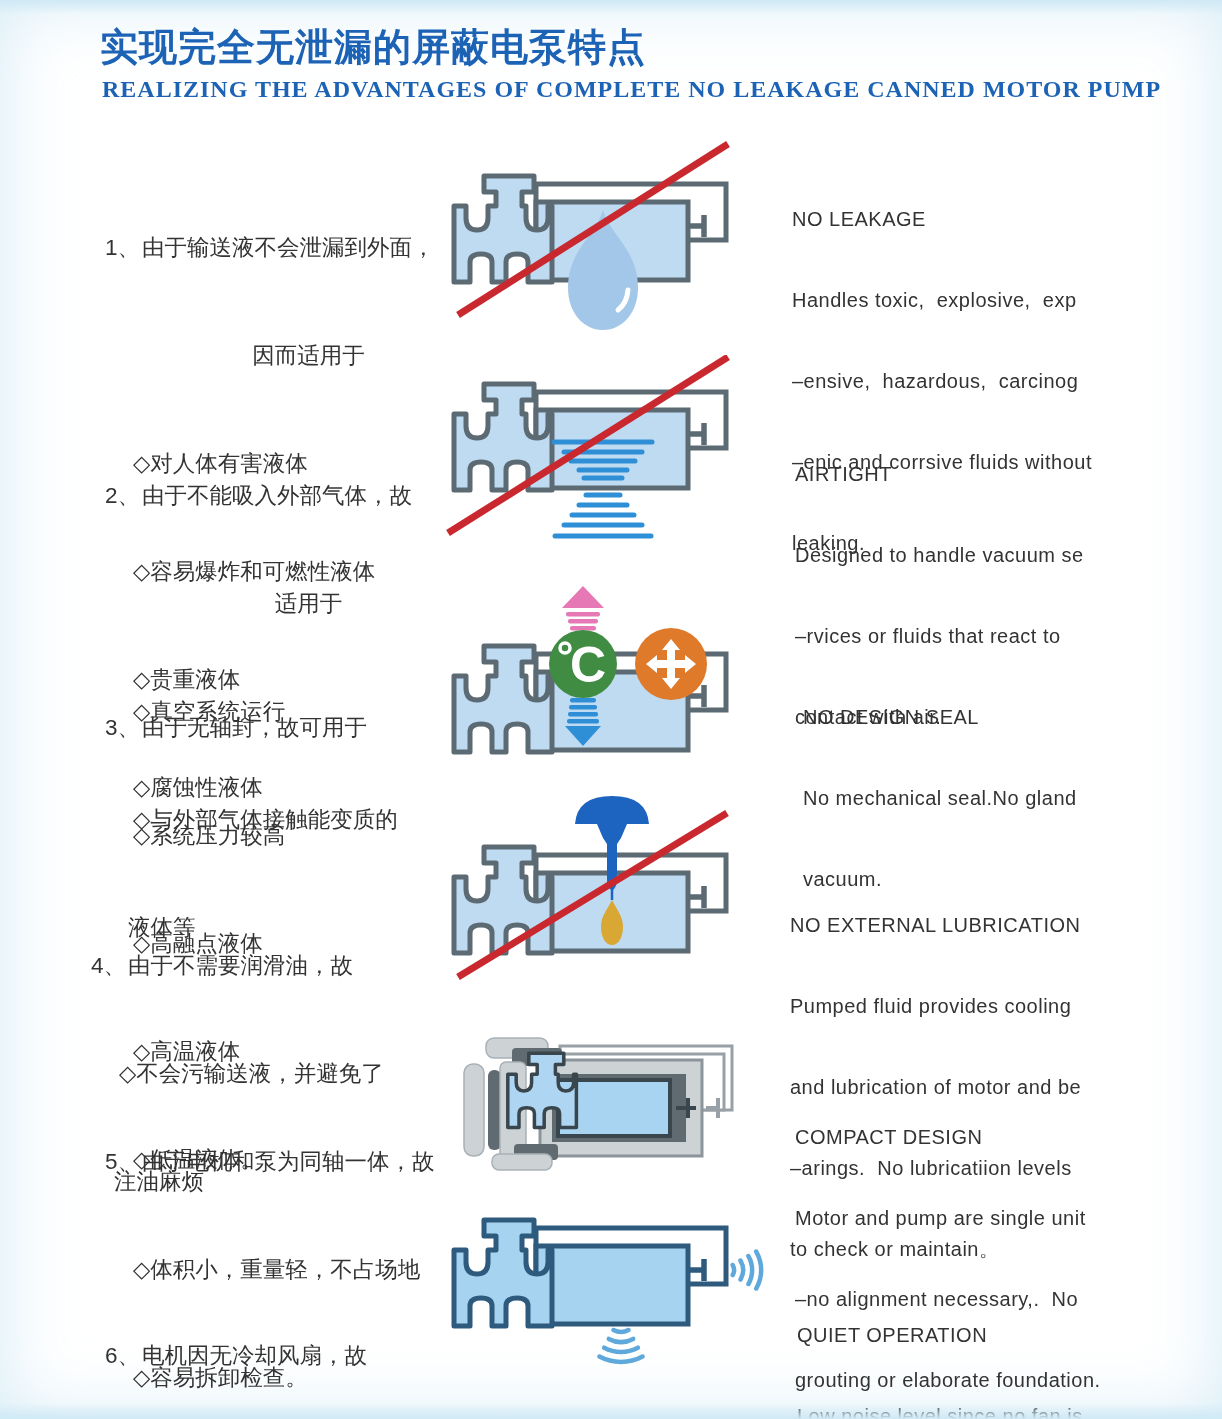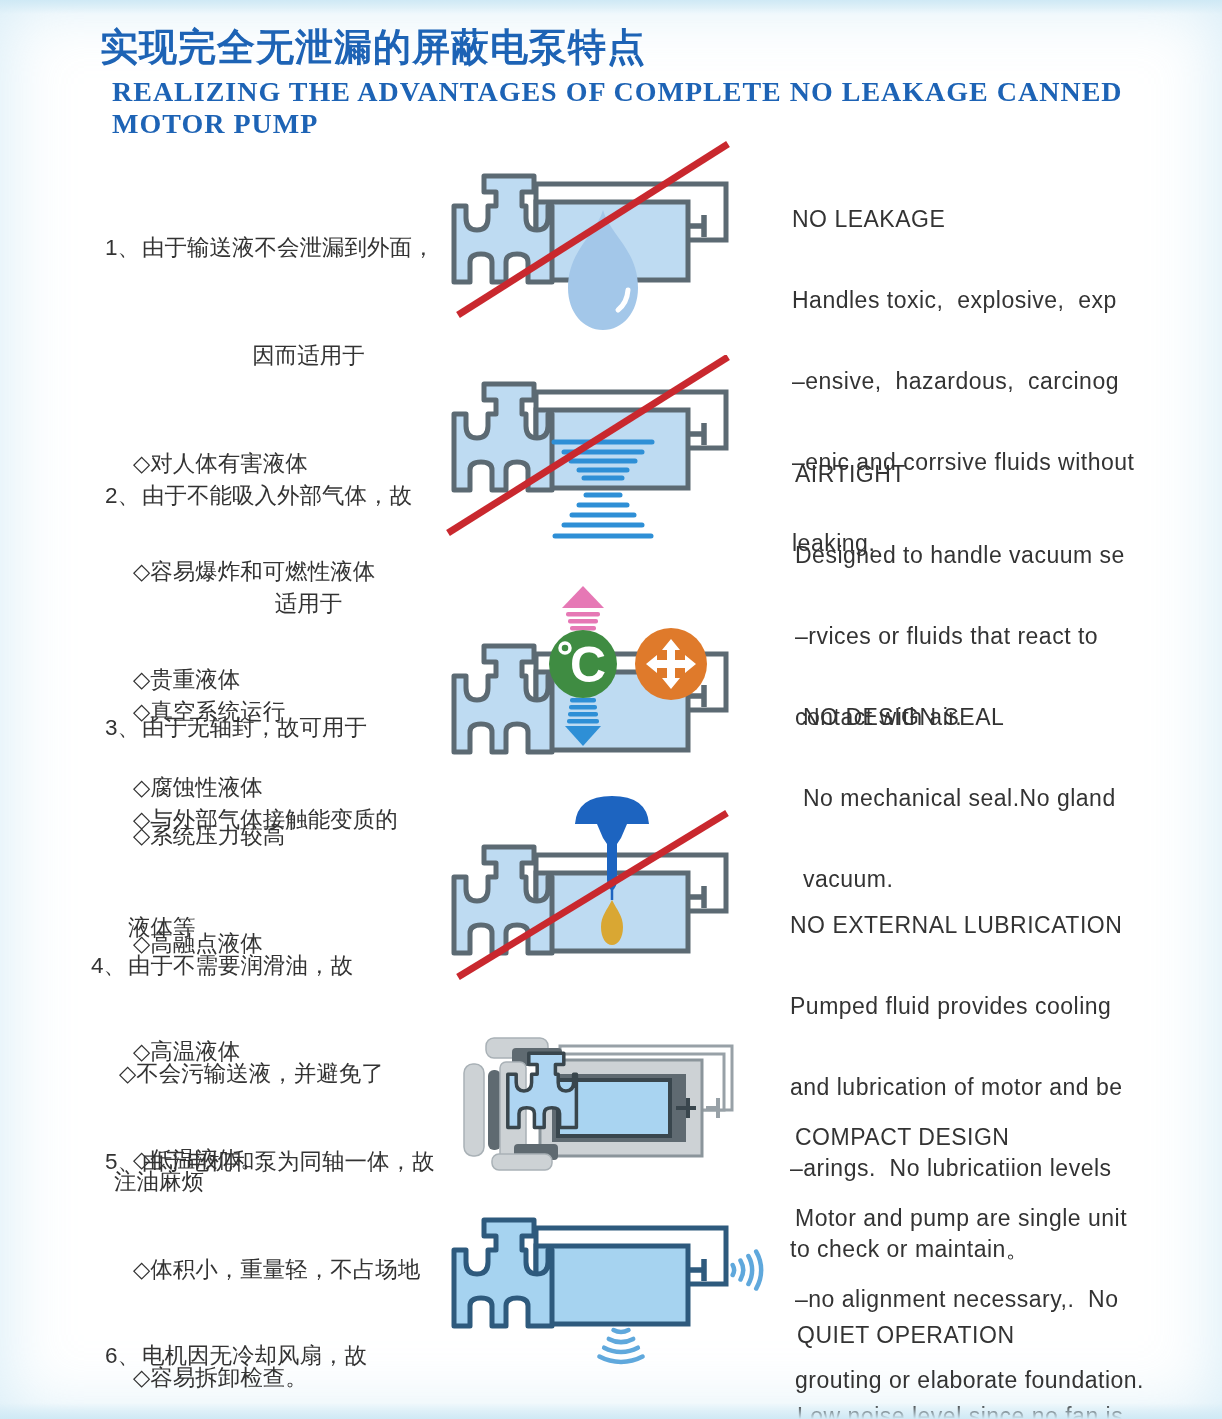--- a/index.html
+++ b/index.html
@@ -6,29 +6,29 @@
   body{width:1222px;height:1419px;position:relative;background:#fff;
        font-family:"Liberation Sans","DejaVu Sans",sans-serif;}
   .page{position:absolute;inset:0;overflow:hidden;
         box-shadow:inset 0 0 70px rgba(160,210,235,.45);}
   .page::before{content:"";position:absolute;left:0;right:0;top:0;height:14px;
         background:linear-gradient(180deg,#cfe9f5,rgba(255,255,255,0));pointer-events:none;}
   .page::after{content:"";position:absolute;left:0;right:0;bottom:0;height:16px;
         background:linear-gradient(0deg,#cfe9f5,rgba(255,255,255,0));pointer-events:none;}
   .title-zh{position:absolute;left:100px;top:22px;font-size:38px;font-weight:bold;
         color:#1d63b5;letter-spacing:1px;}
-  .title-en{position:absolute;left:112px;top:76px;font-size:28px;font-weight:bold;
+  .title-en{position:absolute;left:102px;top:76px;font-size:24px;font-weight:bold;
         font-family:"Liberation Serif","DejaVu Serif",serif;color:#1d63b5;letter-spacing:1px;}
   .zh{position:absolute;width:370px;font-size:22.5px;line-height:36px;color:#333;
       font-weight:500;white-space:pre-wrap;}
   .znum{display:inline-block;min-width:37px;}
   .zline.cont{margin-left:37px;text-align:center;}
   .zline.bullet{margin-left:28px;}
   .zline.bcont{margin-left:23px;}
-  .en{position:absolute;width:410px;font-size:23px;line-height:27px;color:#333;
+  .en{position:absolute;width:410px;font-size:20px;line-height:27px;color:#333;
       letter-spacing:.5px;white-space:pre-wrap;}
   .diagram{position:absolute;}
   .diagram svg{display:block;}
 </style>
 </head>
 <body>
 
 <div class="page">
 
   <svg width="0" height="0" style="position:absolute" aria-hidden="true">

